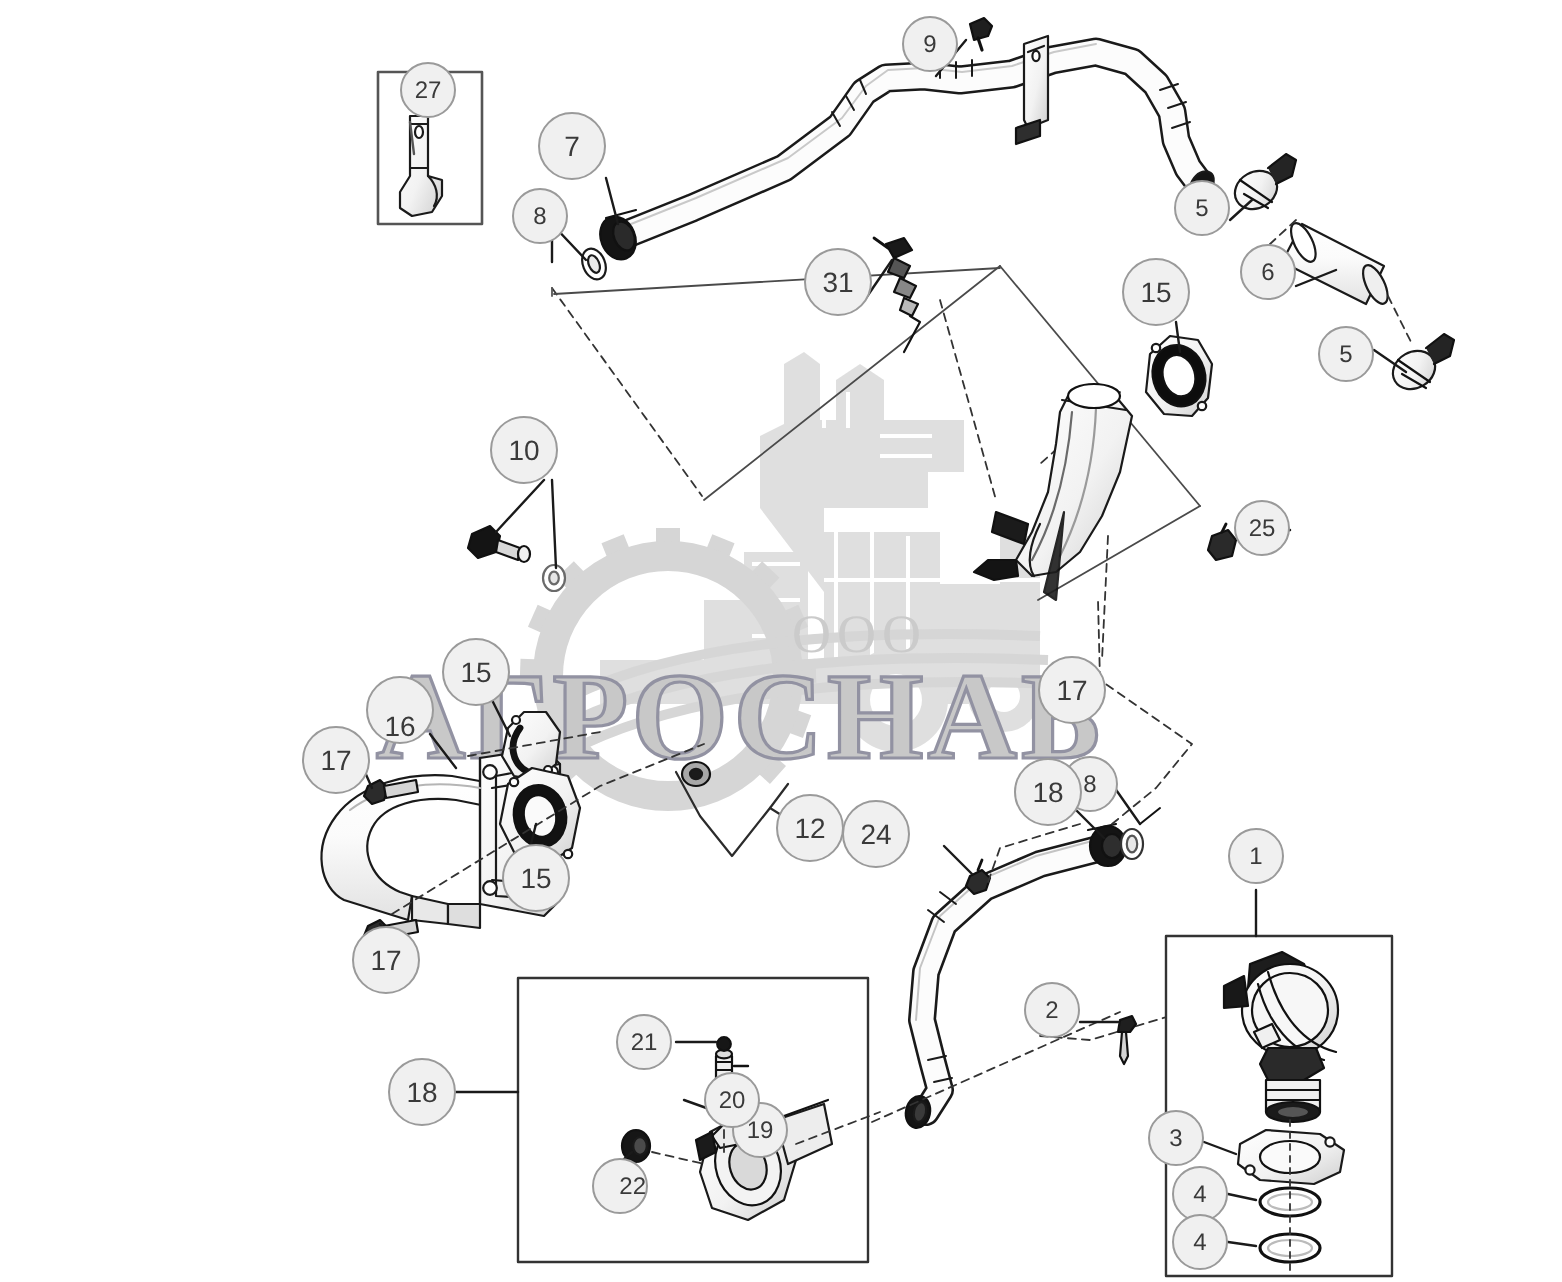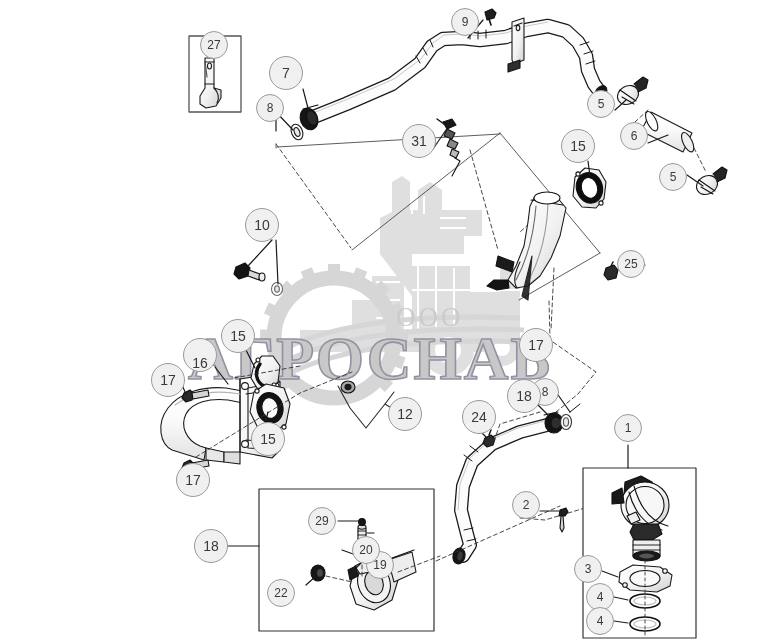--- a/index.html
+++ b/index.html
@@ -516,29 +516,29 @@
       <div class="callout" style="left: 194px; top: 529px;">
         <span>18</span>
       </div>
       <div class="callout sm" style="left: 366px; top: 519px; margin-top: 32px;">
         <span>19</span>
       </div>
       <div class="callout sm" style="left: 314px; top: 536px; margin-left: 38px;">
         <span>20</span>
       </div>
       <div class="callout sm" style="left: 308px; top: 507px;">
-        <span>29</span>
-      </div>
-      <div class="callout sm" style="left: 267px; top: 579px;">
+        <span>21</span>
+      </div>
+      <div class="callout sm" style="left: 296px; top: 579px; justify-content: flex-end;">
         <span>22</span>
       </div>
       <div class="callout" style="left: 507px; top: 379px;">
         <span>18</span>
       </div>
-      <div class="callout" style="left: 462px; top: 400px;">
+      <div class="callout" style="left: 421px; top: 400px;">
         <span>24</span>
       </div>
       <div class="callout sm" style="left: 617px; top: 250px;">
         <span>25</span>
       </div>
       <div class="callout" style="left: 402px; top: 124px;">
         <span>31</span>
       </div>
       <div class="callout sm" style="left: 189px; top: 31px; margin-left: 11px;">
         <span>27</span>

